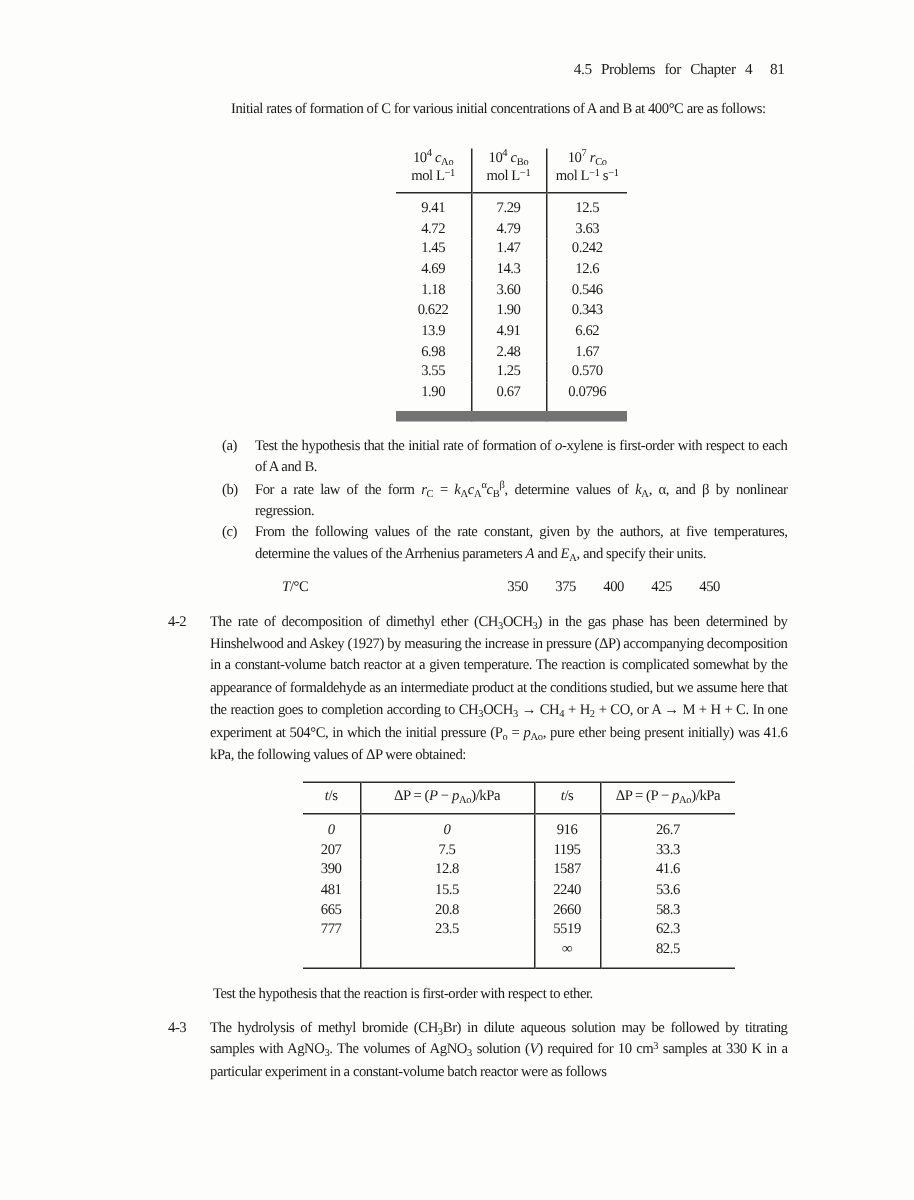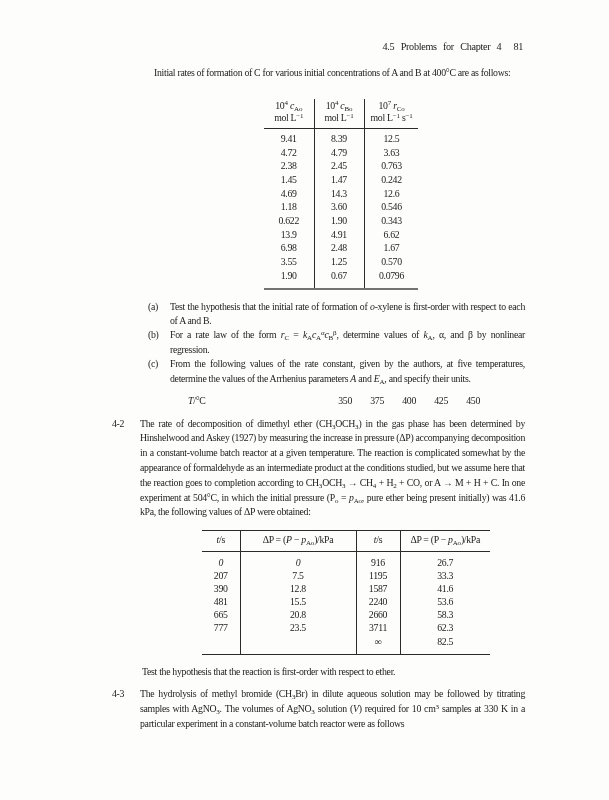--- a/index.html
+++ b/index.html
@@ -31,21 +31,21 @@
 
   
   table { border-collapse:collapse; }
   .t1 { margin:18px 0 0 152px; }
   .t1 th, .t1 td { text-align:center; font-weight:normal; }
   .t1 th { padding:1px 6px 3px; border-bottom:1px solid #2a2a2a; line-height:12.5px; vertical-align:top; }
   .t1 th + th, .t1 td + td { border-left:1px solid #2a2a2a; }
   .t1 td { line-height:13.7px; padding:0 6px; min-width:50px; }
   .t1 tbody tr:first-child td { padding-top:3px; }
   .t1 tbody tr:last-child td { padding-bottom:5px; }
-  .t1 { border-bottom:2px solid #737373; }
+  .t1 { border-bottom:7px solid #737373; }
 
   
   .abc-list { margin:10px 0 0 36px; }
   .abc-item { display:flex; line-height:14.4px; }
   .abc-item .lbl { flex:none; width:22px; }
   .abc-item .txt { flex:1; text-align:justify; }
 
   
   .mini { margin:8px 0 0 76px; line-height:14.6px; }
   .mini-row { display:flex; }
@@ -97,32 +97,27 @@
           </th>
           <th>
             <div>10<sup>7</sup> <i>r</i><sub>Co</sub></div>
             <div>mol L<sup>−1</sup> s<sup>−1</sup></div>
           </th>
         </tr>
     </thead>
     <tbody id="t1-body">
         <tr>
           <td>9.41</td>
-          <td>8.39</td>
+          <td>7.29</td>
           <td>12.5</td>
         </tr>
         <tr>
           <td>4.72</td>
           <td>4.79</td>
           <td>3.63</td>
-        </tr>
-        <tr>
-          <td>2.38</td>
-          <td>2.45</td>
-          <td>0.763</td>
         </tr>
         <tr>
           <td>1.45</td>
           <td>1.47</td>
           <td>0.242</td>
         </tr>
         <tr>
           <td>4.69</td>
           <td>14.3</td>
           <td>12.6</td>
@@ -223,21 +218,21 @@
         </tr>
         <tr>
           <td>665</td>
           <td>20.8</td>
           <td>2660</td>
           <td>58.3</td>
         </tr>
         <tr>
           <td>777</td>
           <td>23.5</td>
-          <td>3711</td>
+          <td>5519</td>
           <td>62.3</td>
         </tr>
         <tr>
           <td></td>
           <td></td>
           <td>∞</td>
           <td>82.5</td>
         </tr>
       </tbody>
   </table>

